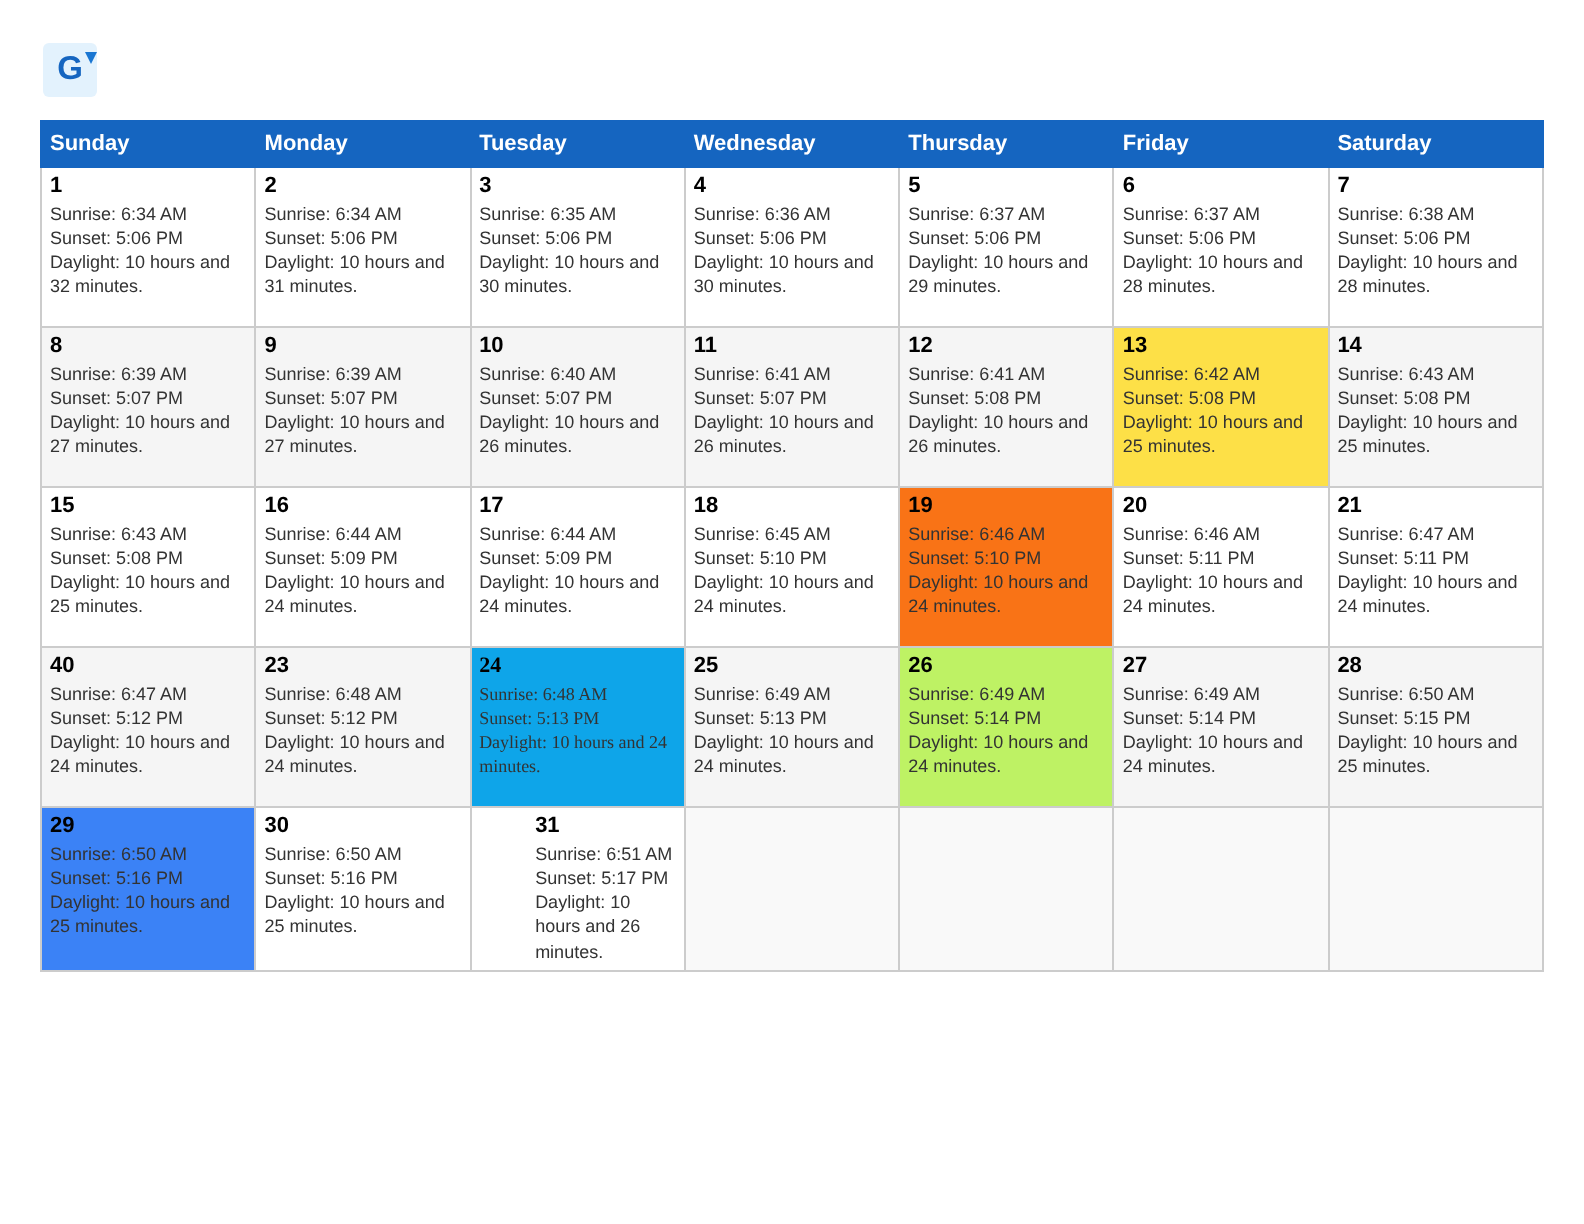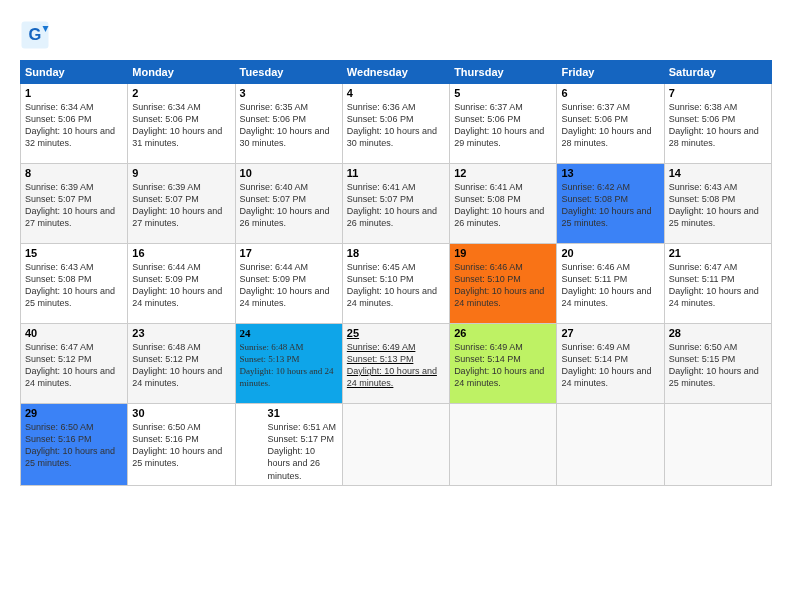--- a/index.html
+++ b/index.html
@@ -227,21 +227,21 @@
         </div>
       </td>
           <td style="background: rgb(245, 245, 245);">
         <span class="day-num">12</span>
         <div class="day-info">
           Sunrise: 6:41 AM<br>
           Sunset: 5:08 PM<br>
           Daylight: 10 hours and 26 minutes.
         </div>
       </td>
-          <td style="background: #3b82f6;">
+          <td style="background: #fde047;">
         <span class="day-num">13</span>
         <div class="day-info">
           Sunrise: 6:42 AM<br>
           Sunset: 5:08 PM<br>
           Daylight: 10 hours and 25 minutes.
         </div>
       </td>
           <td style="background: rgb(245, 245, 245);">
         <span class="day-num">14</span>
         <div class="day-info">
@@ -327,21 +327,21 @@
         </div>
       </td>
           <td style="background: #0ea5e9; font-family: Liberation Serif, serif;">
         <span class="day-num">24</span>
         <div class="day-info">
           Sunrise: 6:48 AM<br>
           Sunset: 5:13 PM<br>
           Daylight: 10 hours and 24 minutes.
         </div>
       </td>
-          <td style="background: rgb(245, 245, 245); text-decoration: underline;">
+          <td style="background: rgb(245, 245, 245);">
         <span class="day-num">25</span>
         <div class="day-info">
           Sunrise: 6:49 AM<br>
           Sunset: 5:13 PM<br>
           Daylight: 10 hours and 24 minutes.
         </div>
       </td>
           <td style="background: #bef264;">
         <span class="day-num">26</span>
         <div class="day-info">

